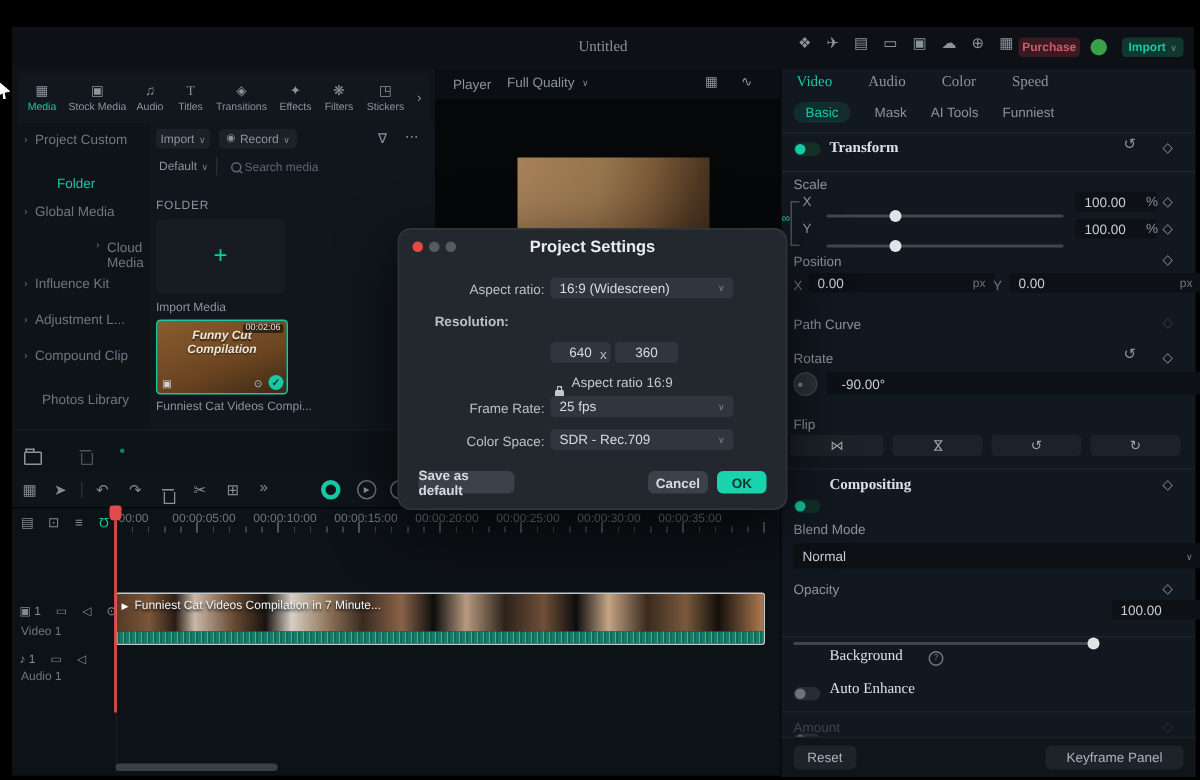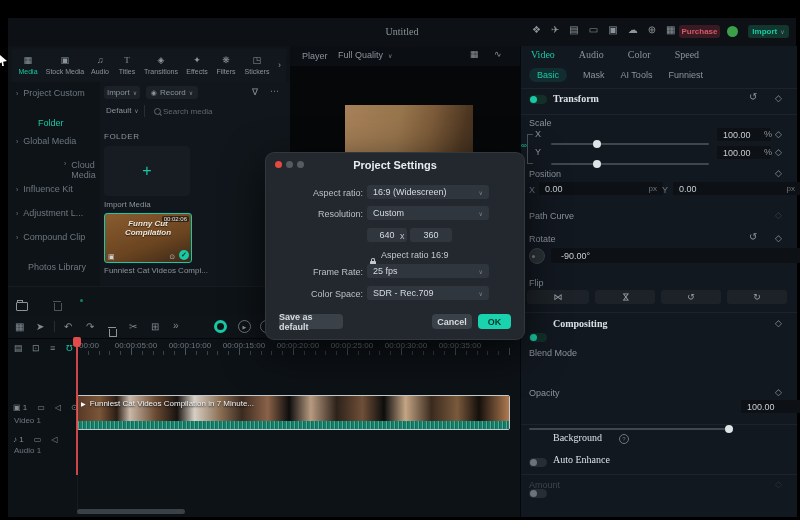--- a/index.html
+++ b/index.html
@@ -292,20 +292,24 @@
         <span>↻</span>
       </div>
 
     <div class="hr" style="top:266px;"></div>
 
     <div class="abs toggle on" style="left:8px;top:274px;"></div>
     <span class="abs t10 bold bright" style="left:32px;top:272px;">Compositing</span>
     <span class="abs kf" style="left:254px;top:272px;">◇</span>
 
     <span class="abs t9 mid" style="left:8px;top:302px;">Blend Mode</span>
+    <div class="abs darkfield" style="left:8px;top:316px;width:260px;height:17px;justify-content:space-between;">
+      <span>Normal</span>
+      <span class="caret">∨</span>
+    </div>
 
     <span class="abs t9 mid" style="left:8px;top:342px;">Opacity</span>
     <span class="abs kf" style="left:254px;top:341px;">◇</span>
     <div class="abs slider-track" style="left:8px;top:360px;width:204px;">
       <div class="slider-handle" style="left:196px;"></div>
     </div>
     <div class="abs darkfield" style="left:220px;top:354px;width:48px;height:13px;">
       <span>100.00</span>
     </div>
 
@@ -315,20 +319,24 @@
     <span class="abs t10 bright" style="left:32px;top:386px;">Background</span>
     <div class="abs qmark" style="left:98px;top:388px;">?</div>
 
     <div class="abs toggle" style="left:8px;top:410px;"></div>
     <span class="abs t10 bright" style="left:32px;top:408px;">Auto Enhance</span>
 
     <div class="hr" style="top:428px;"></div>
     <span class="abs t9" style="left:8px;top:434px;color:#3c444c;">Amount</span>
     <span class="abs kf" style="left:254px;top:433px;opacity:.2;">◇</span>
 
+    <div class="abs" style="left:0;top:445px;width:276px;height:26px;background:#10151a;border-top:1px solid rgba(255,255,255,0.05);">
+      <div class="abs btn" style="left:8px;top:5px;width:42px;height:16px;background:#1d2328;font-weight:normal;color:#aab3ba;">Reset</div>
+      <div class="abs btn" style="left:176px;top:5px;width:92px;height:16px;background:#1d2328;font-weight:normal;color:#aab3ba;">Keyframe Panel</div>
+    </div>
   </div>
 
   <div class="panel timeline">
 
     <div class="abs" style="left:0;top:0;width:512px;height:23px;background:#0f1419;border-bottom:1px solid #05070a;">
       <span class="abs tl-icon" style="left:7px;top:6px;">▦</span>
       <span class="abs tl-icon" style="left:28px;top:6px;">➤</span>
       <span class="abs" style="left:46px;top:6px;width:1px;height:11px;background:#262d34;"></span>
       <span class="abs tl-icon" style="left:56px;top:6px;">↶</span>
       <span class="abs tl-icon" style="left:78px;top:6px;">↷</span>
@@ -397,25 +405,21 @@
     <div class="abs trafficlight" style="left:20px;top:8px;background:#565b60;"></div>
     <div class="abs trafficlight" style="left:31px;top:8px;background:#565b60;"></div>
     <div class="abs t11 bold" style="left:0;top:6px;width:258px;text-align:center;color:#e8ecef;">Project Settings</div>
 
     <div class="abs t9" style="left:0;top:35px;width:97px;text-align:right;color:#b9c0c6;">Aspect ratio:</div>
     <div class="abs field" style="left:101px;top:32px;width:110px;height:14px;">
       <span>16:9 (Widescreen)</span>
         <span class="caret">∨</span>
     </div>
 
-    <div class="abs t9" style="left:0;top:56px;width:97px;text-align:right;color:#b9c0c6;">Resolution:</div>
-    <div class="abs field" style="left:101px;top:53px;width:110px;height:14px;">
-      <span>Custom</span>
-        <span class="caret">∨</span>
-    </div>
+    <div class="abs t9" style="left:0;top:56px;width:97px;text-align:center;color:#b9c0c6;font-weight:bold;">Resolution:</div>
 
     <div class="abs field" style="left:101px;top:75px;width:28px;height:14px;justify-content:center;">
       <span>640</span>
     </div>
     <div class="abs t9" style="left:134px;top:78px;color:#b9c0c6;">x</div>
     <div class="abs field" style="left:144px;top:75px;width:30px;height:14px;justify-content:center;">
       <span>360</span>
     </div>
 
     <span class="abs i-lock" style="left:104px;top:99px;"></span>

